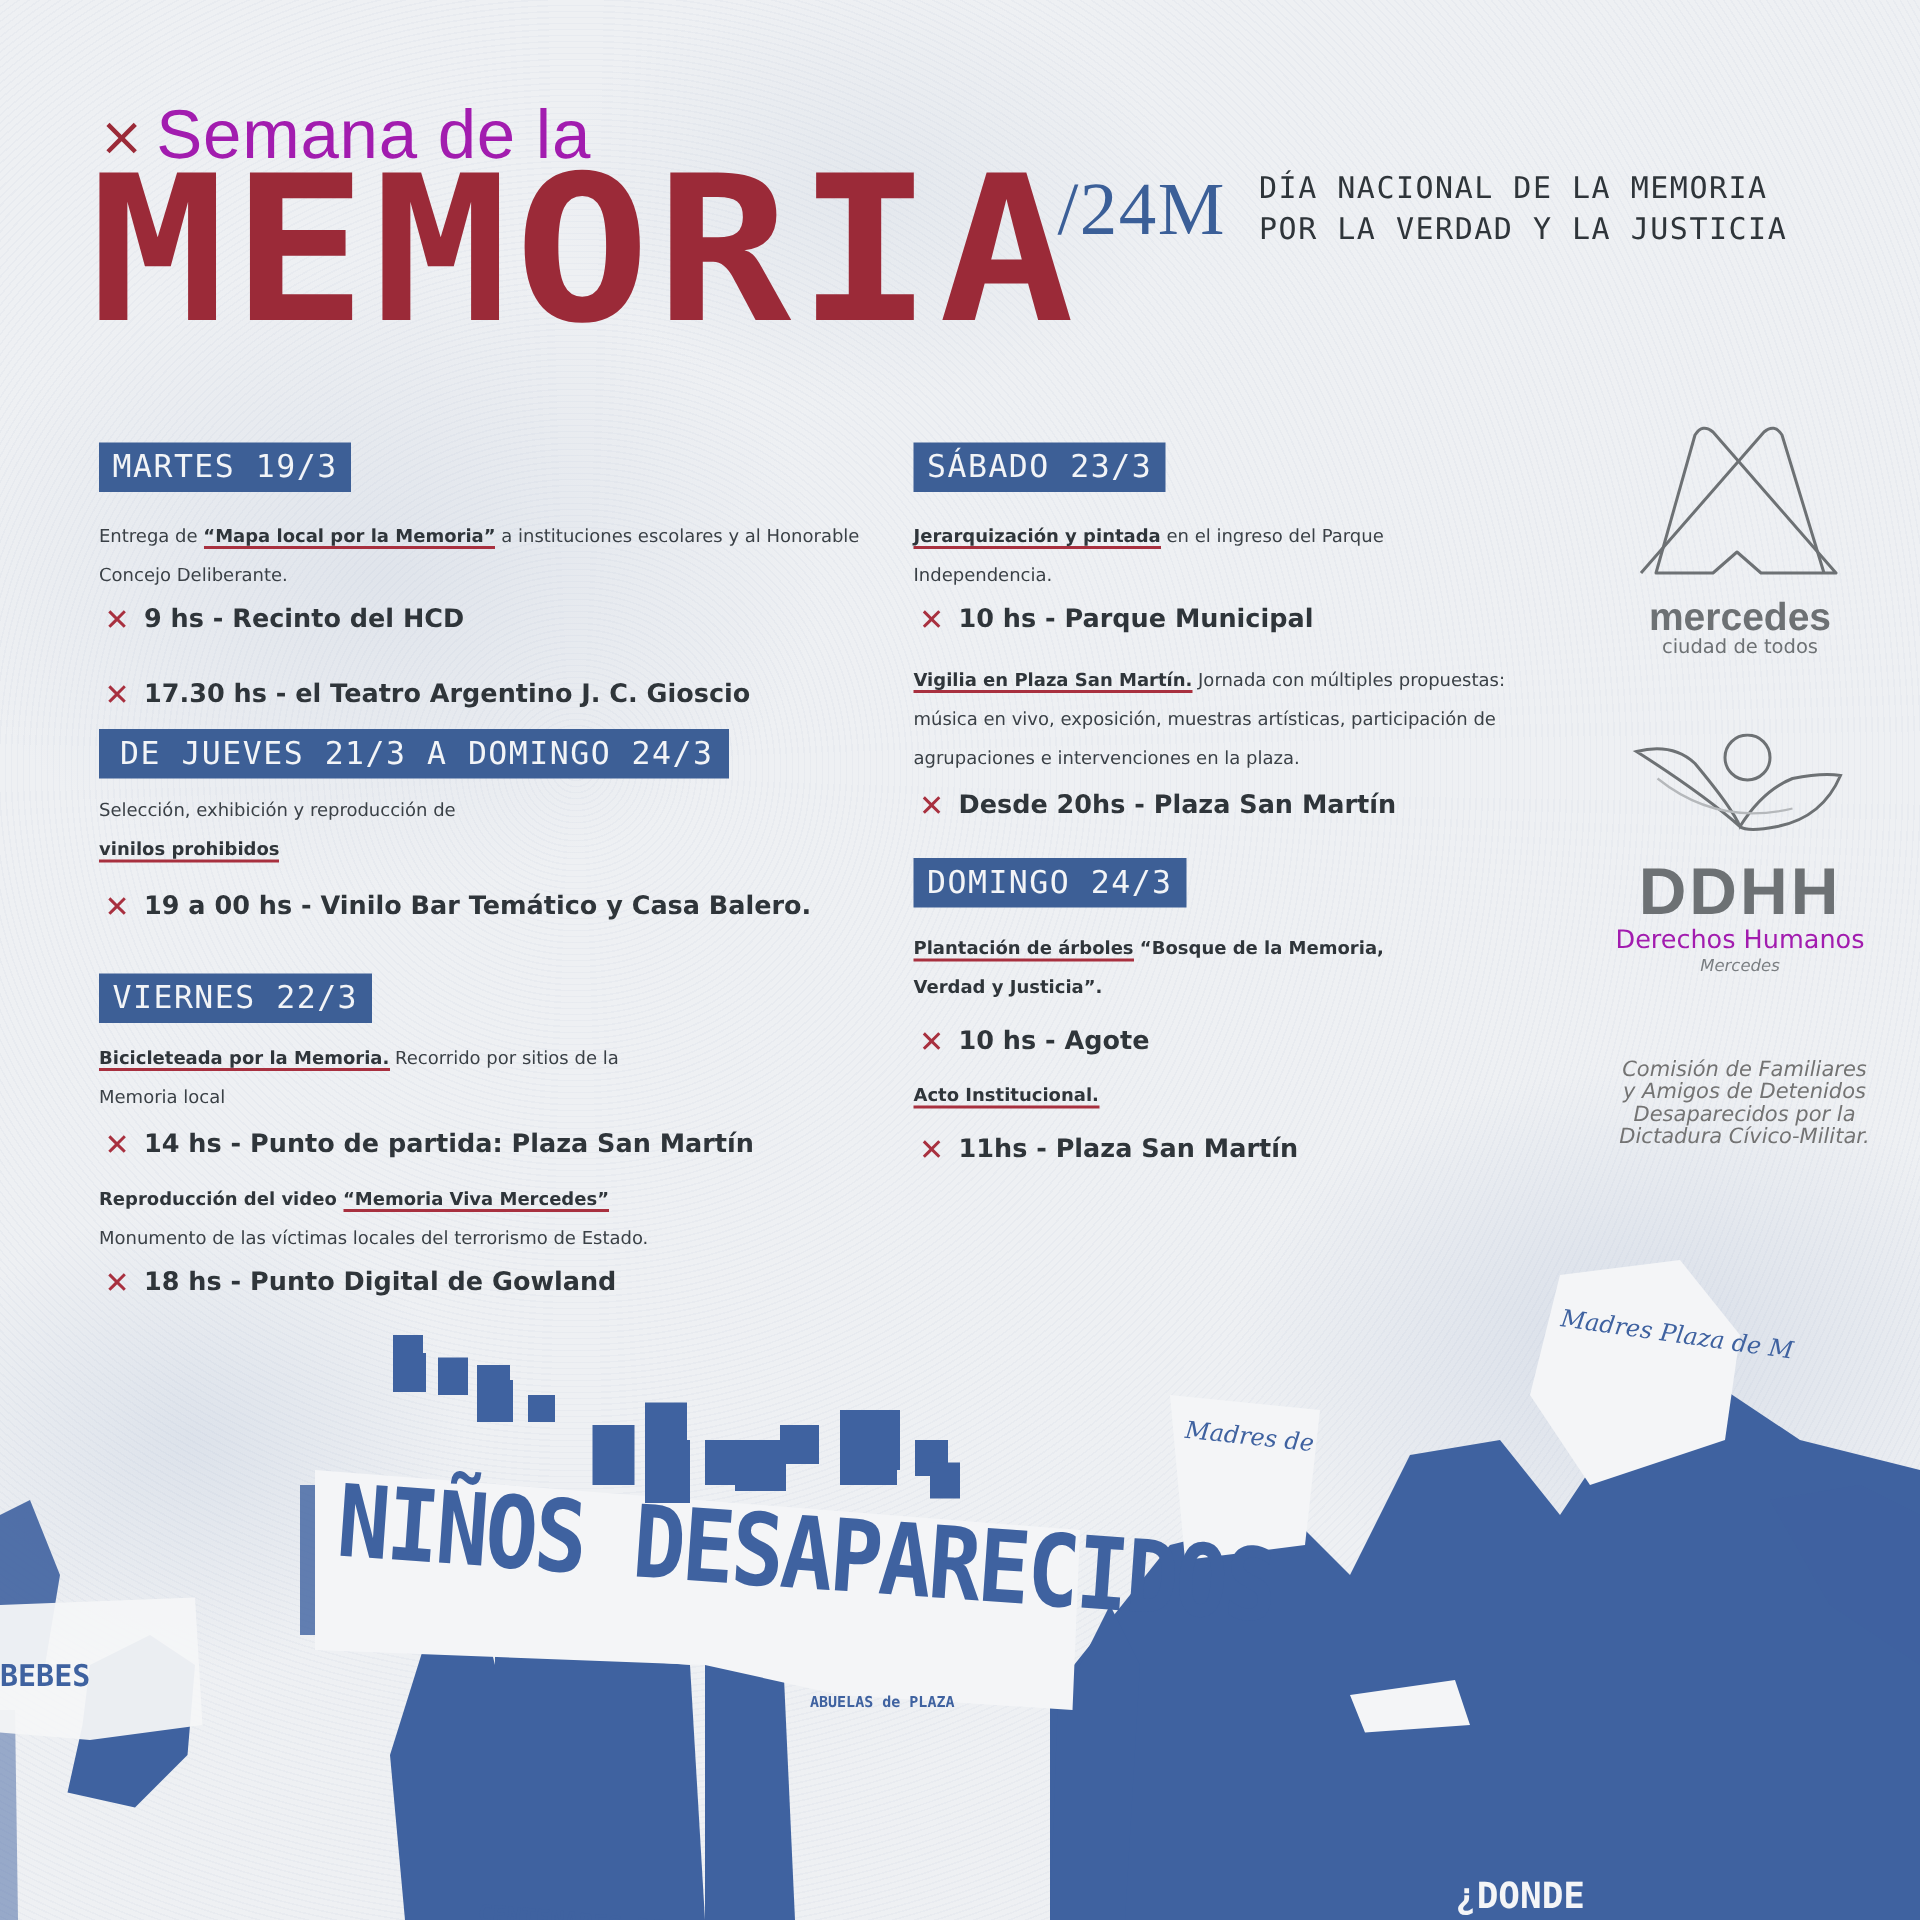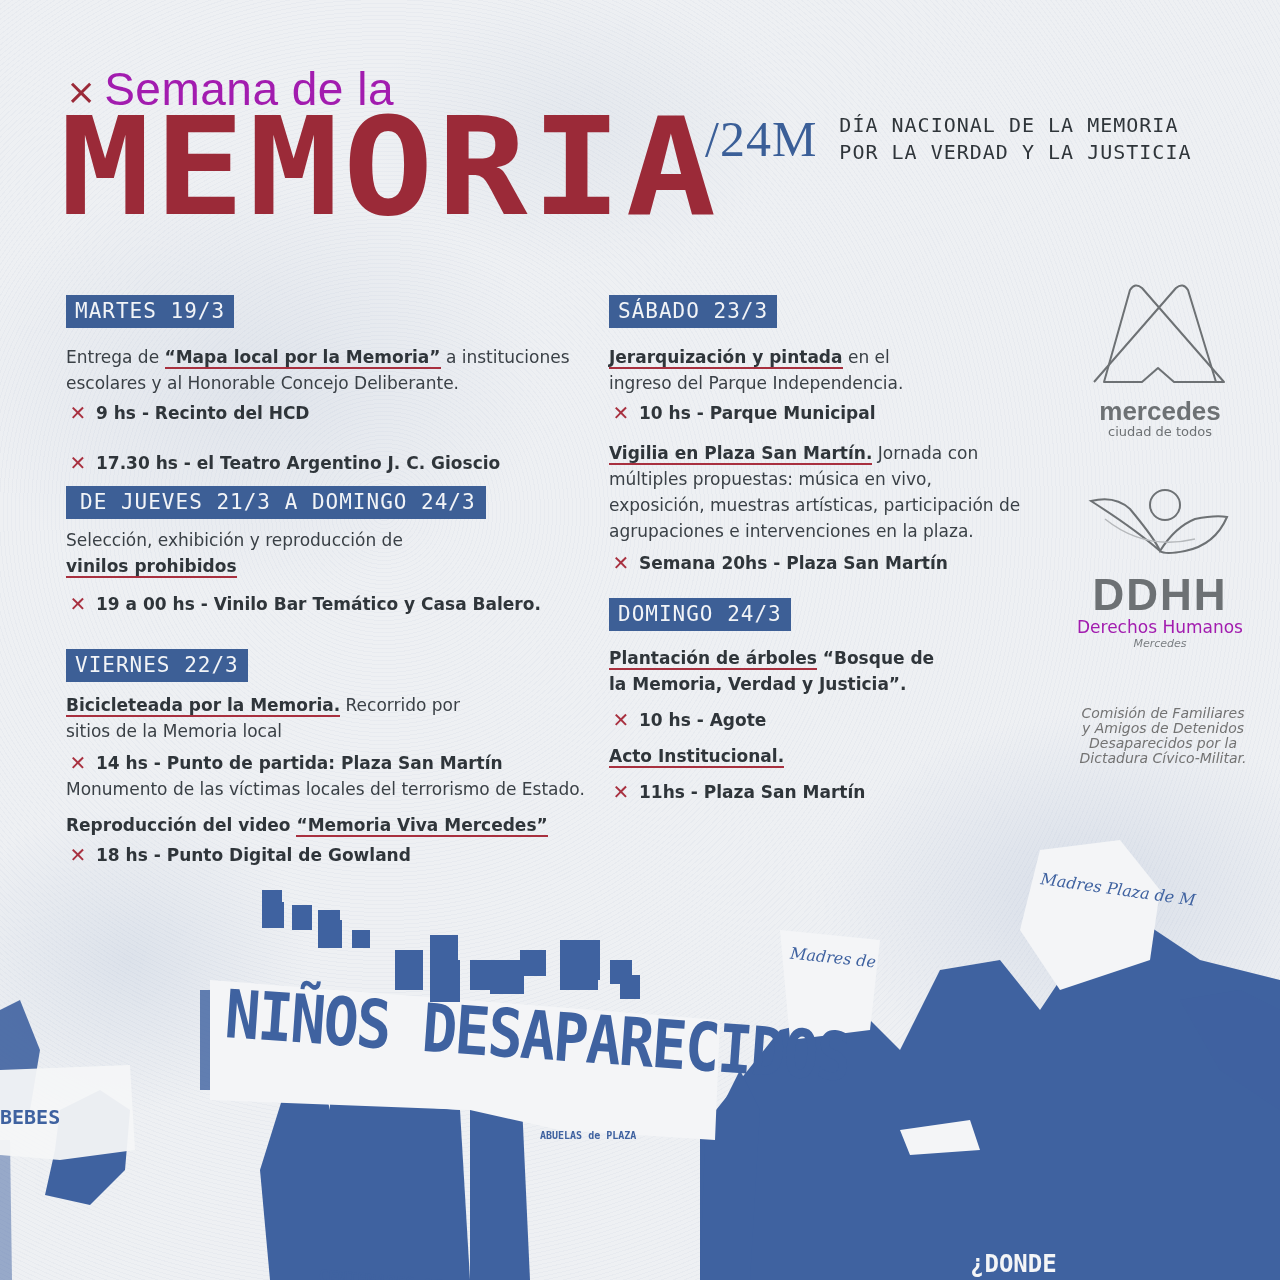--- a/index.html
+++ b/index.html
@@ -49,21 +49,21 @@
   .col { position: absolute; }
   .col-left { left: 66px; top: 295px; width: 520px; }
   .col-right { left: 609px; top: 295px; width: 420px; }
 
   .day-badge {
     display: inline-block;
     background: #3d5f96; color: #f2f4f7;
     font-family: "DejaVu Sans Mono", monospace; font-size: 21px; letter-spacing: 1px;
     padding: 3px 9px 4px 9px; line-height: 26px;
   }
-  p.desc { font-size: 17px; line-height: 26px; color: #3a4046; }
+  p.desc { font-size: 12px; line-height: 26px; color: #3a4046; }
   p.desc b, .hl { font-weight: bold; color: #2f353a; }
   .ul { border-bottom: 2px solid #a8303f; padding-bottom: 0; }
   .when {
     display: flex; align-items: center; gap: 6px;
     font-size: 17px; font-weight: bold; color: #2f353a; line-height: 26px; margin-top: 4px;
   }
   .when .x { color: #a8303f; font-weight: bold; font-size: 20px; width: 24px; text-align: center; }
 
   
   .logos { position: absolute; left: 1060px; top: 280px; width: 200px; text-align: center; }
@@ -188,42 +188,42 @@
     </div>
   </div>
 
   <div style="margin-top:32px;">
     <span class="day-badge">VIERNES 22/3</span>
     <p class="desc" style="margin-top:10px;width:400px;"><b class="ul">Bicicleteada por la Memoria.</b><span> Recorrido por sitios de la Memoria local</span></p>
     <div class="when" style="margin-top:6px;">
       <span class="x">✕</span>
       <span>14 hs - Punto de partida: Plaza San Martín</span>
     </div>
+    <p class="desc" style="margin-top:10px;"><b>Reproducción del video </b><b class="ul">“Memoria Viva Mercedes”</b></p>
     <p class="desc">Monumento de las víctimas locales del terrorismo de Estado.</p>
-    <p class="desc" style="margin-top:10px;"><b>Reproducción del video </b><b class="ul">“Memoria Viva Mercedes”</b></p>
     <div class="when">
       <span class="x">✕</span>
       <span>18 hs - Punto Digital de Gowland</span>
     </div>
   </div>
 </div>
 
 <div class="col col-right">
 
   <div>
     <span class="day-badge">SÁBADO 23/3</span>
     <p class="desc" style="margin-top:16px;width:340px;"><b class="ul">Jerarquización y pintada</b><span> en el ingreso del Parque Independencia.</span></p>
     <div class="when">
       <span class="x">✕</span>
       <span>10 hs - Parque Municipal</span>
     </div>
     <p class="desc" style="margin-top:14px;"><b class="ul">Vigilia en Plaza San Martín.</b><span> Jornada con múltiples propuestas: música en vivo, exposición, muestras artísticas, participación de agrupaciones e intervenciones en la plaza.</span></p>
     <div class="when" style="margin-top:6px;">
       <span class="x">✕</span>
-      <span>Semana 20hs - Plaza San Martín</span>
+      <span>Desde 20hs - Plaza San Martín</span>
     </div>
   </div>
 
   <div style="margin-top:22px;">
     <span class="day-badge">DOMINGO 24/3</span>
     <p class="desc" style="margin-top:14px;width:340px;"><b class="ul">Plantación de árboles</b><b> “Bosque de la Memoria, Verdad y Justicia”.</b></p>
     <div class="when" style="margin-top:10px;">
       <span class="x">✕</span>
       <span>10 hs - Agote</span>
     </div>

